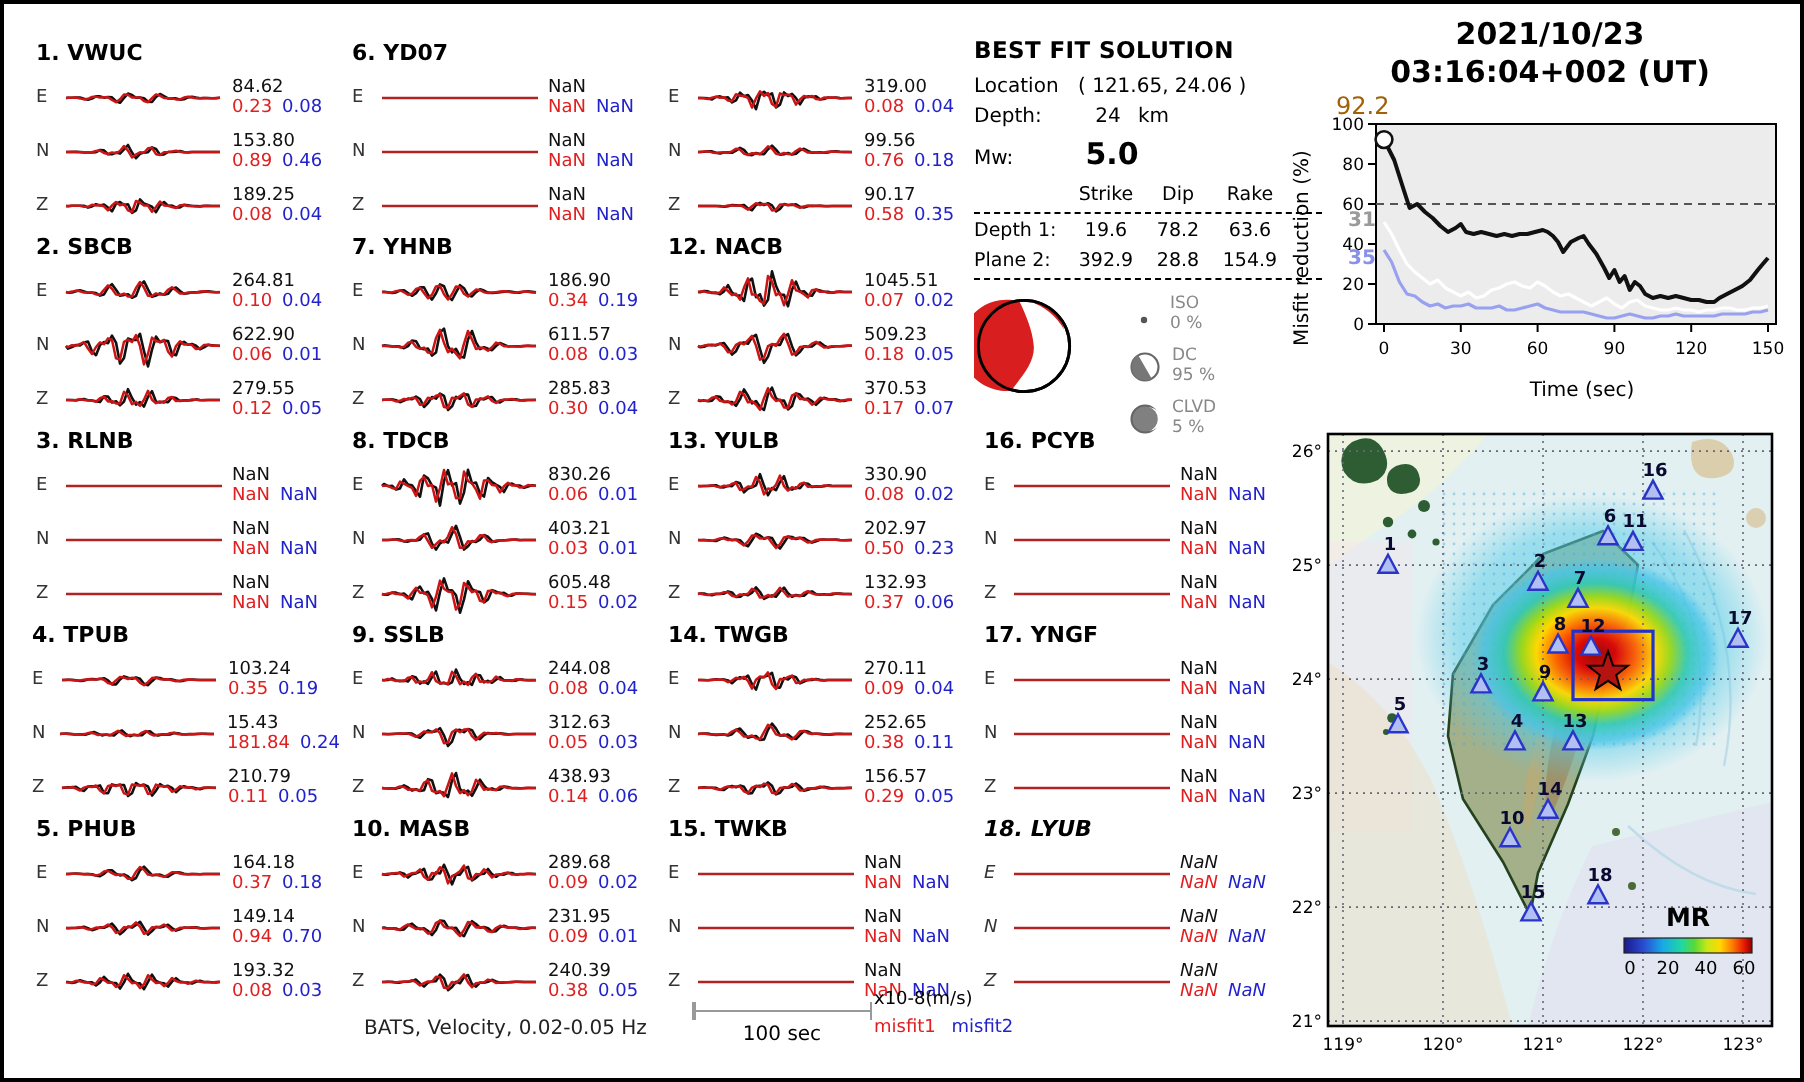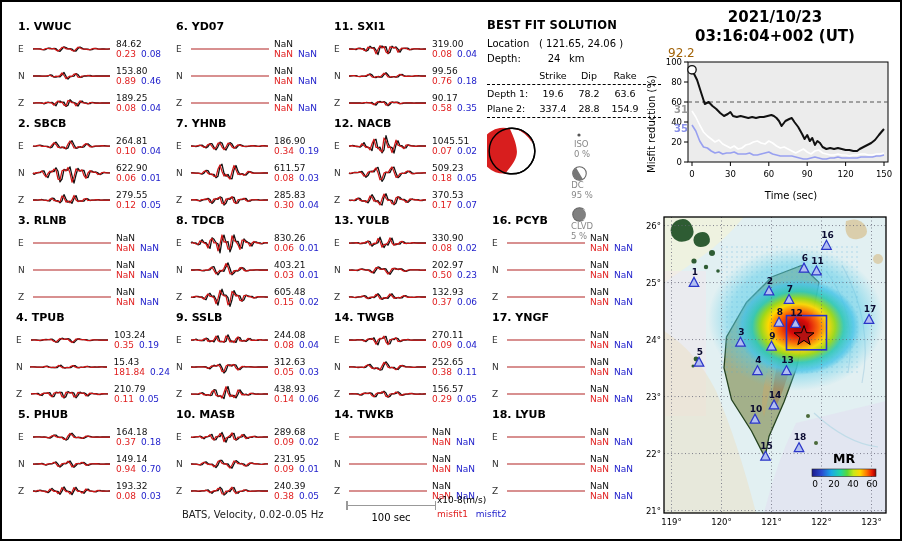--- a/index.html
+++ b/index.html
@@ -21,21 +21,21 @@
   .sol-title{font-size:11.5px;font-weight:bold;margin-bottom:6px;letter-spacing:.2px;}
   .sol-row{margin:4px 0;display:flex;align-items:baseline;}
   .sol-lab{width:52px;}
   .bold{font-weight:normal;}
   .mw-val{font-size:15px;font-weight:bold;}
   .plane-grid{display:grid;grid-template-columns:47px 38px 34px 38px;row-gap:4px;margin-top:6px;font-size:9.5px;}
   .dashed{border-top:1px dashed #000;height:0;margin:3px 0;}
   .ph{text-align:center;}
   .mech-row{display:flex;margin-top:8px;}
   .decomp{margin-left:28px;}
-  .decomp-item{display:flex;align-items:center;margin-bottom:7px;flex-direction:column;}
+  .decomp-item{display:flex;align-items:center;margin-bottom:7px;}
   .decomp-txt{margin-left:6px;font-size:8.5px;color:#888;line-height:9.5px;}
   
   .mf-title{position:absolute;left:652px;top:8px;width:246px;text-align:center;
             font-size:15px;font-weight:bold;line-height:19px;}
   .peak-label{position:absolute;left:668px;top:46px;color:#a16207;font-weight:normal;font-size:12px;}
   .ylabel{position:absolute;left:646px;top:58px;height:132px;writing-mode:vertical-rl;
           transform:rotate(180deg);font-size:10px;text-align:center;}
   .xlabel{position:absolute;left:748px;top:190px;width:86px;text-align:center;font-size:10px;}
   
   .bats{position:absolute;left:182px;top:509px;font-size:10px;color:#222;}
@@ -400,21 +400,20 @@
           <path d="M2 13 L3 13.0 L5 12.9 L7 12.9 L9 13.3 L11 13.3 L13 12.9 L15 12.9 L17 12.5 L19 11.8 L21 13.7 L23 15.3 L25 13.3 L27 12.7 L29 12.6 L31 9.3 L33 11.3 L35 17.1 L37 15.5 L39 12.9 L41 13.6 L43 10.6 L45 9.5 L47 14.1 L49 15.3 L51 13.3 L53 13.4 L55 12.9 L57 11.9 L59 12.7 L61 13.4 L63 13.2 L65 13.1 L67 13.1 L69 12.9 L71 12.9 L73 13.0 L75 13.0 L77 13.0 L79 13.0" stroke="#111" stroke-width="1.3" fill="none" stroke-linejoin="round"></path>
           <path d="M2 13 L3 13.0 L5 12.9 L7 13.1 L9 13.2 L11 12.9 L13 12.9 L15 12.8 L17 12.1 L19 13.1 L21 14.7 L23 13.6 L25 12.7 L27 12.9 L29 10.4 L31 10.6 L33 15.9 L35 16.0 L37 13.0 L39 13.6 L41 11.5 L43 9.2 L45 13.2 L47 15.6 L49 13.6 L51 13.4 L53 13.2 L55 11.8 L57 12.3 L59 13.5 L61 13.3 L63 13.1 L65 13.1 L67 12.9 L69 12.9 L71 13.0 L73 13.0 L75 13.0 L77 13.0 L79 13.0" stroke="#cc1414" stroke-width="1.25" fill="none" stroke-linejoin="round"></path>
         </svg>
         <div class="nums">
           <div class="amp">240.39</div>
           <div><span class="m1">0.38</span><span class="m2">0.05</span></div>
         </div>
       </div>
     </div>
     <div class="station" style="left: 334px; top: 20px;">
-      <div class="st-title">11.  SXI1</div>
       <div class="comp-row" style="top: 15px;">
         <span class="comp-label">E</span>
         <svg class="wave" viewBox="0 0 82 26">
           <path d="M2 13 L3 13.0 L5 13.0 L7 13.2 L9 13.7 L11 12.5 L13 12.2 L15 12.9 L17 12.6 L19 15.2 L21 14.2 L23 10.3 L25 12.1 L27 11.5 L29 14.2 L31 18.6 L33 11.5 L35 9.9 L37 11.7 L39 10.7 L41 17.7 L43 16.3 L45 10.2 L47 12.0 L49 10.9 L51 13.1 L53 16.2 L55 12.9 L57 12.2 L59 12.5 L61 12.2 L63 13.7 L65 13.5 L67 12.8 L69 12.9 L71 12.8 L73 13.0 L75 13.1 L77 13.0 L79 13.0" stroke="#111" stroke-width="1.3" fill="none" stroke-linejoin="round"></path>
           <path d="M2 13 L3 13.0 L5 13.1 L7 13.5 L9 12.9 L11 12.3 L13 12.9 L15 12.6 L17 14.3 L19 14.6 L21 11.1 L23 11.9 L25 12.0 L27 12.9 L29 17.8 L31 13.2 L33 9.7 L35 12.0 L37 10.5 L39 16.0 L41 17.4 L43 10.7 L45 11.6 L47 11.3 L49 12.1 L51 16.3 L53 13.7 L55 12.0 L57 12.6 L59 12.0 L61 13.5 L63 13.8 L65 12.8 L67 12.9 L69 12.8 L71 12.9 L73 13.2 L75 13.0 L77 13.0 L79 13.0" stroke="#cc1414" stroke-width="1.25" fill="none" stroke-linejoin="round"></path>
         </svg>
         <div class="nums">
           <div class="amp">319.00</div>
           <div><span class="m1">0.08</span><span class="m2">0.04</span></div>
         </div>
@@ -544,21 +543,21 @@
           <path d="M2 13 L3 12.9 L5 12.7 L7 12.9 L9 12.9 L11 12.9 L13 13.9 L15 14.0 L17 12.5 L19 12.0 L21 12.6 L23 11.8 L25 12.4 L27 15.7 L29 15.6 L31 12.2 L33 11.9 L35 12.2 L37 10.2 L39 11.9 L41 16.2 L43 15.4 L45 12.7 L47 12.9 L49 12.4 L51 10.8 L53 12.3 L55 14.4 L57 13.9 L59 13.1 L61 13.2 L63 12.8 L65 12.4 L67 12.8 L69 13.2 L71 13.1 L73 13.0 L75 13.1 L77 13.0 L79 12.9" stroke="#111" stroke-width="1.3" fill="none" stroke-linejoin="round"></path>
           <path d="M2 13 L3 12.8 L5 12.9 L7 12.9 L9 12.9 L11 13.5 L13 13.9 L15 12.9 L17 12.2 L19 12.6 L21 12.2 L23 12.2 L25 14.7 L27 15.6 L29 12.8 L31 11.9 L33 12.5 L35 10.8 L37 11.3 L39 15.4 L41 15.8 L43 13.0 L45 12.8 L47 12.7 L49 11.0 L51 11.8 L53 14.2 L55 14.1 L57 13.1 L59 13.2 L61 12.9 L63 12.3 L65 12.7 L67 13.2 L69 13.2 L71 13.0 L73 13.1 L75 13.0 L77 12.9 L79 13.0" stroke="#cc1414" stroke-width="1.25" fill="none" stroke-linejoin="round"></path>
         </svg>
         <div class="nums">
           <div class="amp">156.57</div>
           <div><span class="m1">0.29</span><span class="m2">0.05</span></div>
         </div>
       </div>
     </div>
     <div class="station" style="left: 334px; top: 408px;">
-      <div class="st-title">14.  TWKB</div>
+      <div class="st-title">15.  TWKB</div>
       <div class="comp-row" style="top: 15px;">
         <span class="comp-label">E</span>
         <svg class="wave" viewBox="0 0 82 26">
           <path d="M2 13 H80" stroke="#b22222" stroke-width="1.2" fill="none"></path>
         </svg>
         <div class="nums">
           <div class="amp">NaN</div>
           <div><span class="m1">NaN</span><span class="m2">NaN</span></div>
         </div>
       </div>
@@ -642,21 +641,21 @@
         <span class="comp-label">Z</span>
         <svg class="wave" viewBox="0 0 82 26">
           <path d="M2 13 H80" stroke="#b22222" stroke-width="1.2" fill="none"></path>
         </svg>
         <div class="nums">
           <div class="amp">NaN</div>
           <div><span class="m1">NaN</span><span class="m2">NaN</span></div>
         </div>
       </div>
     </div>
-    <div class="station" style="left: 492px; top: 408px;">
+    <div class="station" style="left: 492px; top: 408px; font-style: italic;">
       <div class="st-title">18.  LYUB</div>
       <div class="comp-row" style="top: 15px;">
         <span class="comp-label">E</span>
         <svg class="wave" viewBox="0 0 82 26">
           <path d="M2 13 H80" stroke="#b22222" stroke-width="1.2" fill="none"></path>
         </svg>
         <div class="nums">
           <div class="amp">NaN</div>
           <div><span class="m1">NaN</span><span class="m2">NaN</span></div>
         </div>
@@ -687,35 +686,39 @@
 <section class="solution">
   <div class="sol-title">BEST FIT SOLUTION</div>
   <div class="sol-row">
     <span class="sol-lab">Location</span>
     <span class="bold">( 121.65,  24.06 )</span>
   </div>
   <div class="sol-row">
     <span class="sol-lab">Depth:</span>
     <span class="bold" style="width:30px;text-align:center">24</span>
     <span>km</span>
+  </div>
+  <div class="sol-row">
+    <span class="sol-lab">Mw:</span>
+    <span class="mw-val" style="width:34px;text-align:center">5.0</span>
   </div>
   <div class="plane-grid">
     <span></span>
     <span class="ph">Strike</span>
     <span class="ph">Dip</span>
     <span class="ph">Rake</span>
   </div>
   <div class="dashed"></div>
   <div class="plane-grid" style="margin-top:0">
     <span>Depth 1:</span>
     <span class="ph">19.6</span>
     <span class="ph">78.2</span>
     <span class="ph">63.6</span>
     <span>Plane 2:</span>
-    <span class="ph">337.4</span>
+    <span class="ph">392.9</span>
     <span class="ph">28.8</span>
     <span class="ph">154.9</span>
   </div>
   <div class="dashed"></div>
   <div class="mech-row">
     <svg width="50" height="50" viewBox="0 0 46 46">
       <circle cx="23" cy="23" r="21" fill="#ffffff" stroke="#000" stroke-width="1.3"></circle>
       <path d="M21,2.6 A21,21 0 1 0 17,43.6 C23,36 28,30 27.5,23 C27,15.5 23.5,8 21,2.6 Z" fill="#d81e1e"></path>
       <path d="M25.5,2.4 Q36,6 41.5,15.5 Q40,8.5 33,4.3 Q29,2.7 25.5,2.4 Z" fill="#d81e1e"></path>
       <circle cx="23" cy="23" r="21" fill="none" stroke="#000" stroke-width="1.3"></circle>

